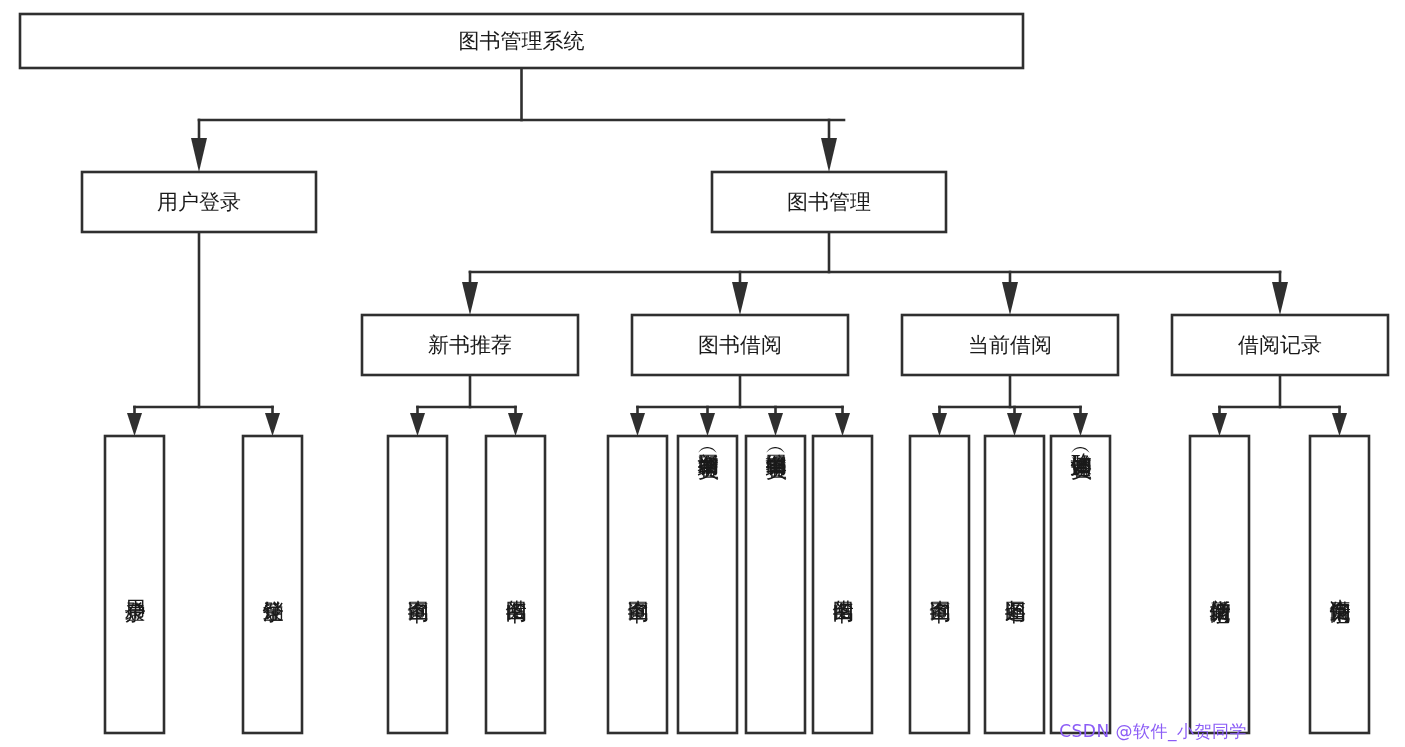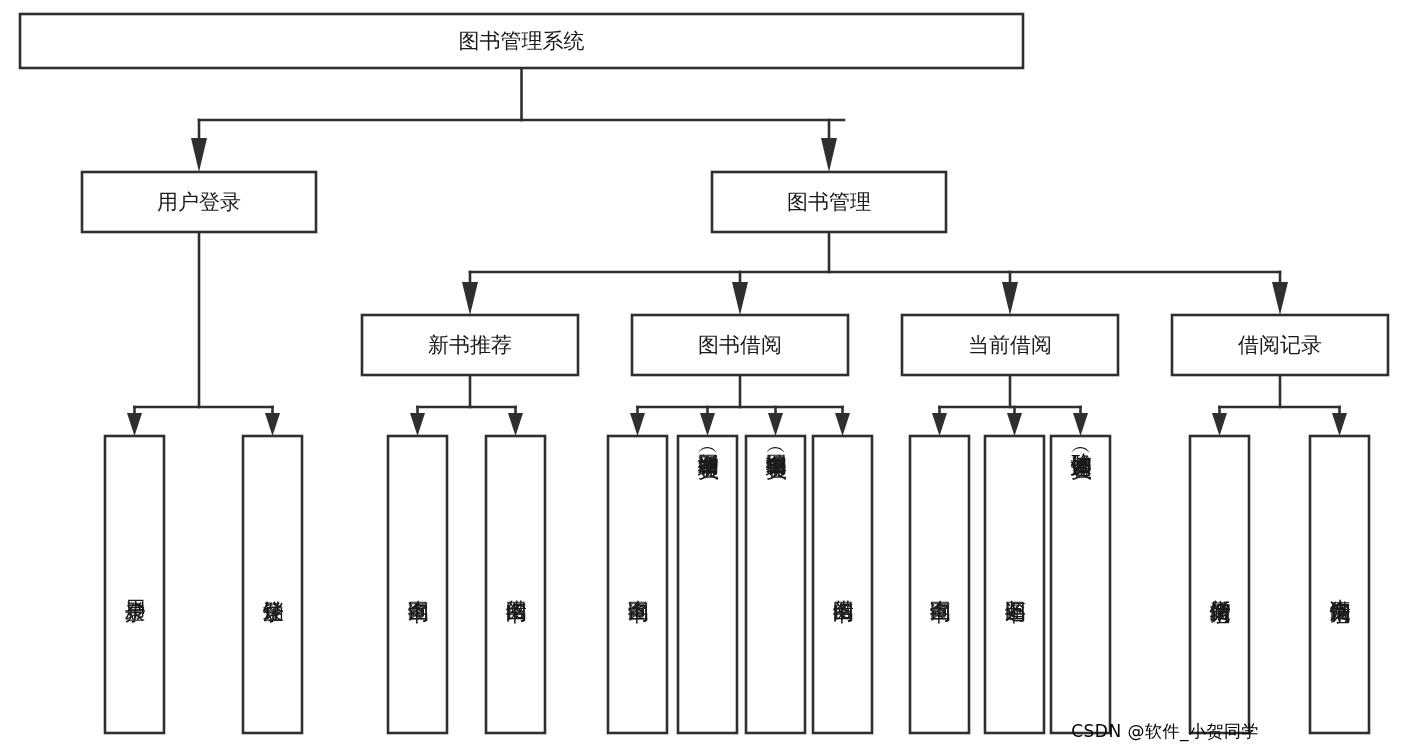--- a/index.html
+++ b/index.html
@@ -11,21 +11,20 @@
     width: 1405px;
     height: 747px;
     font-family: "DejaVu Sans", "Liberation Sans", sans-serif;
     overflow: hidden;
   }
   #diagram-root {
     position: relative;
     width: 1257px;
     height: 747px;
     background: #ffffff;
-    padding-left: 12px;
   }
   svg.flow {
     position: absolute;
     left: 0;
     top: 0;
     width: 1405px;
     height: 747px;
   }
   .node-box {
     fill: #ffffff;
@@ -66,21 +65,21 @@
     letter-spacing: 1px;
     white-space: nowrap;
     text-align: center;
   }
   .watermark {
     position: absolute;
     right: 10px;
     bottom: 4px;
     font-family: "DejaVu Sans", "Liberation Sans", sans-serif;
     font-size: 17px;
-    color: #000000;
+    color: #8b5cf6;
     letter-spacing: 0.5px;
     white-space: nowrap;
     text-align: center;
   }
 </style>
 </head>
 <body>
 
 <div id="diagram-root">
 

